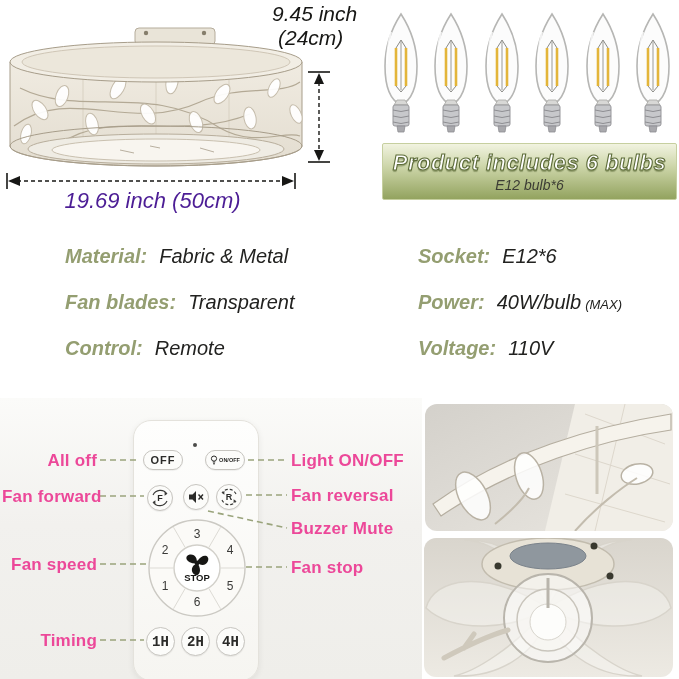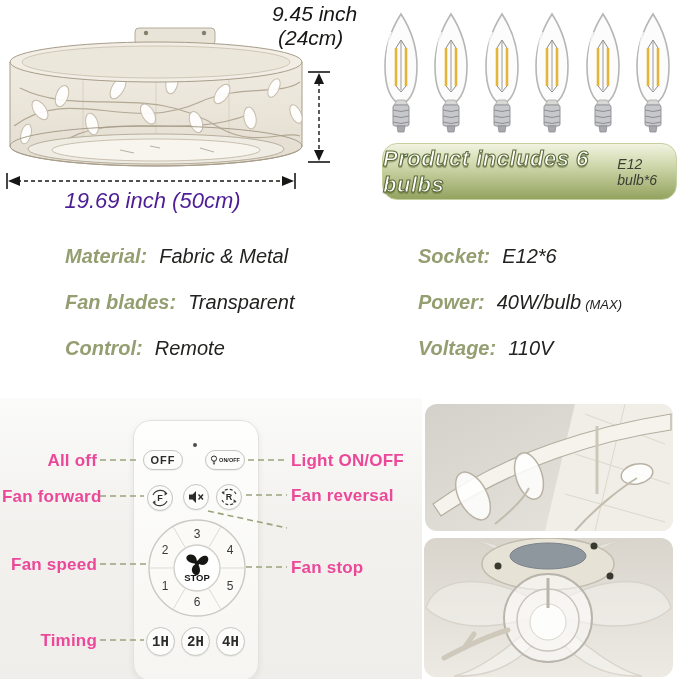--- a/index.html
+++ b/index.html
@@ -5,23 +5,23 @@
   html,body{margin:0;padding:0;background:#ffffff;}
   .page{position:relative;width:679px;height:679px;background:#ffffff;overflow:hidden;
         font-family:"Liberation Sans",sans-serif;color:#1c1c1a;padding-left:36px;}
   .abs{position:absolute;}
 
   
   .dim-text{font-style:italic;font-size:21px;color:#171715;line-height:1.15;}
   .dim-width{font-style:italic;font-size:22px;color:#4c1d95;text-align:center;}
 
   
-  .banner{left:382px;top:143px;width:293px;height:55px;border-radius:15px;
+  .banner{left:382px;top:143px;width:293px;height:55px;border-radius:2px;
           background:linear-gradient(180deg,#f1f3e0 0%,#ccd5a8 42%,#93a35f 100%);
-          border:1px solid #c6cf9f;display:flex;flex-direction:row;align-items:center;justify-content:center;}
+          border:1px solid #c6cf9f;display:flex;flex-direction:column;align-items:center;justify-content:center;}
   .banner-title{font-weight:800;font-style:italic;font-size:22px;color:#ffffff;
           -webkit-text-stroke:1.1px #5c6b38;letter-spacing:.5px;
           text-shadow:0 2px 1px rgba(80,95,45,.45);}
   .banner-sub{font-style:italic;font-size:14px;color:#3c3c34;margin-top:1px;}
 
   
   .spec-row{position:absolute;white-space:nowrap;font-size:20px;}
   .spec-label{font-weight:700;font-style:italic;color:#949e71;margin-right:12px;}
   .spec-value{font-style:italic;color:#222220;}
   .spec-suffix{font-style:italic;color:#222220;font-size:13px;margin-left:4px;}
@@ -326,20 +326,21 @@
   <div class="btn round" style="left:216px;top:627px;width:29px;height:29px">
     <span class="timing-text">4H</span>
   </div>
 
   <div class="callout right-align" style="left:10px;top:451px;width:87px">All off</div>
   <div class="callout right-align" style="left:2px;top:487px;width:95px">Fan forward</div>
   <div class="callout right-align" style="left:10px;top:555px;width:87px">Fan speed</div>
   <div class="callout right-align" style="left:10px;top:631px;width:87px">Timing</div>
   <div class="callout" style="left:291px;top:451px">Light ON/OFF</div>
   <div class="callout" style="left:291px;top:486px">Fan reversal</div>
+  <div class="callout" style="left:291px;top:519px">Buzzer Mute</div>
   <div class="callout" style="left:291px;top:558px">Fan stop</div>
 
   <div class="photo" style="left:425px;top:404px;width:248px;height:127px">
     <svg width="248" height="127" viewBox="0 0 248 127">
       <defs>
         <linearGradient id="p1bg" x1="0" y1="0" x2="1" y2="1">
           <stop offset="0" stop-color="#d4d1cb"></stop>
             <stop offset="1" stop-color="#e9e6e0"></stop>
         </linearGradient>
       </defs>

